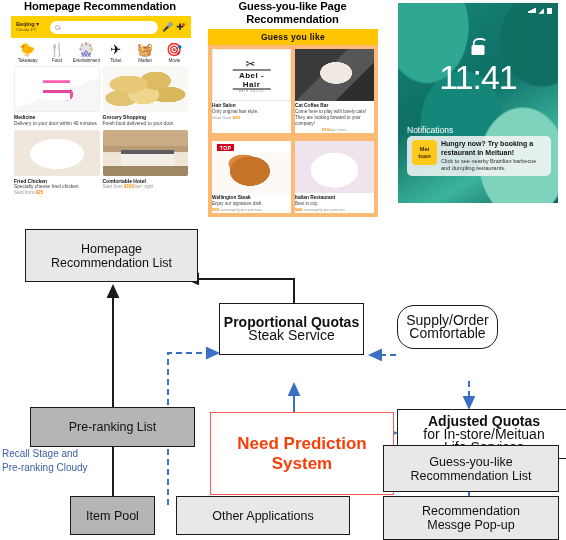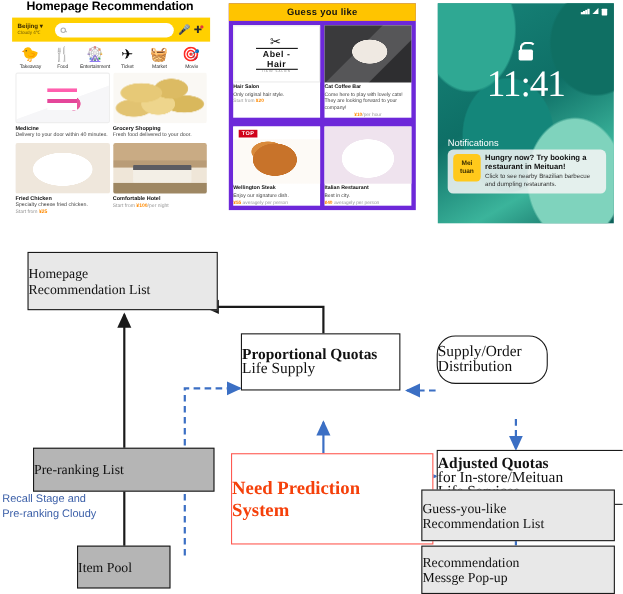--- a/index.html
+++ b/index.html
@@ -67,21 +67,21 @@
       radial-gradient(ellipse at 50% 63%, #e8b055 0 15%, transparent 16%),
       #efe7dc; }
   .img-hotel { background:
       linear-gradient(180deg,#c9ab84 0 34%, #b99c77 35% 48%, #efe6d8 49% 78%, #9e8763 79% 100%);
     position:relative; }
   .img-hotel:after{content:"";position:absolute;left:22%;top:44%;width:62%;height:34%;
       background:linear-gradient(180deg,#5c5c62 0 26%, #f3efe6 27% 100%);border-radius:1px;}
 
   
   #panel-guess { left:200px; top:0; width:185px; }
-  #panel-guess .shot { margin-top:3px; width:170px; margin-left:8px; background:#6d28d9; }
+  #panel-guess .shot { margin-top:3px; width:170px; margin-left:8px; background:#fdba74; }
   .guess-bar { background:#FFC400; text-align:center; font-weight:bold; font-size:8.5px; color:#111; padding:3px 0; letter-spacing:0.3px; }
   .gz { display:flex; gap:4px; padding:4px; }
   .gcell { flex:1; background:#fff; }
   .gimg { width:100%; height:52px; }
   .gttl { font-size:4.8px; font-weight:bold; color:#111; margin-top:2px; line-height:6px; }
   .gsub { font-size:4.6px; color:#444; line-height:6px; }
   .gpr  { font-size:4.4px; color:#999; line-height:6px; }
   .gpr b { color:#FF8A00; }
   .gpr.center { text-align:center; }
 
@@ -118,34 +118,34 @@
         radial-gradient(ellipse at 90% 18%, #0f6f63 0 20%, transparent 21%),
         radial-gradient(ellipse at 40% 60%, #14867a 0 30%, transparent 31%),
         linear-gradient(150deg,#18857a 0%, #0e6f66 45%, #3bb49b 75%, #0c5f59 100%); }
   .statusbar { position:absolute; right:6px; top:4px; display:flex; align-items:center; gap:3px; }
   .sb-sig { display:flex; align-items:flex-end; gap:0.7px; }
   .sb-sig i { display:block; width:1.3px; background:#fff; }
   .sb-wifi { color:#fff; font-size:7px; line-height:7px; }
   .sb-bat { width:5px; height:6px; background:#fff; border-radius:0.5px; }
   .lock { position:absolute; left:50%; top:42px; transform:translateX(-50%); width:13px; height:10px; background:#fff; border-radius:1.5px; }
   .lock:before { content:""; position:absolute; left:1px; top:-7px; width:11px; height:9px; border:2px solid #fff; border-bottom:none; border-radius:6px 6px 0 0; border-right-color:transparent; }
-  .clock { position:absolute; left:0; right:0; top:55px; text-align:center; color:#fff; font-size:34px; font-weight:300; letter-spacing:-1px; font-family:Liberation Serif, serif; }
+  .clock { position:absolute; left:0; right:0; top:55px; text-align:center; color:#fff; font-size:34px; font-weight:300; letter-spacing:-1px; font-family:Liberation Sans, sans-serif; }
   .notif-title { position:absolute; left:9px; top:122px; color:#fff; font-size:8.5px; }
   .notif { position:absolute; left:9px; top:133px; right:7px; background:rgba(245,245,245,0.86); border-radius:5px; padding:4px 5px; display:flex; gap:4px; }
   .notif .badge { width:25px; min-width:25px; height:25px; background:#FFC91B; border-radius:4px; color:#3c2f00; font-size:6px; font-weight:bold; display:flex; flex-direction:column; align-items:center; justify-content:center; line-height:7px; }
   .notif .body .h { font-size:7px; font-weight:bold; color:#111; line-height:8.5px; }
   .notif .body .d { font-size:5.6px; color:#333; line-height:7px; margin-top:1px; }
 
   
   #diagram { position:absolute; left:0; top:225px; width:566px; height:315px; }
   #diagram svg { position:absolute; left:0; top:0; }
 
   .node { position:absolute; border:1.6px solid #1a1a1a; display:flex; flex-direction:column;
-          align-items:flex-start; justify-content:center; text-align:center; color:#111;
-          font-size:12.5px; line-height:14px;font-family:Liberation Serif, serif; }
+          align-items:center; justify-content:center; text-align:center; color:#111;
+          font-size:12.5px; line-height:14px; }
   .node.light { background:#e8e8e8; }
   .node.mid   { background:#b5b5b5; }
   .node.white { background:#ffffff; }
   .node.small { font-size:14px; line-height:13px; }
   .node .b { font-weight:bold; }
   .node.red { border:1.6px solid #ff5a52; background:#ffffff; color:#F5400A; font-weight:bold; font-size:17px; line-height:20px; }
 
   .flowlabel { position:absolute; color:#3B5FA8; font-size:10px; line-height:14px; }
 </style>
 </head>
@@ -218,20 +218,21 @@
         <div class="card">
           <div class="img img-hotel"></div>
           <div class="ttl">Comfortable Hotel</div>
           <div class="price"><span>Start from</span> <b>¥100</b><span>/per night</span></div>
         </div>
       </div>
     </div>
   </div>
 
   <div class="panel" id="panel-guess">
+    <div class="panel-title">Guess-you-like Page Recommendation</div>
     <div class="shot">
       <div class="guess-bar">Guess you like</div>
       <div class="gz">
         <div class="gcell">
           <div class="gimg img-hair">
             <div class="logo">
               <div class="sc">✂</div>
               <div class="nm">Abel - Hair</div>
               <div class="tiny">HAIR  SALON</div>
             </div>
@@ -332,26 +333,26 @@
     <path d="M375,208 L396,208" stroke="#3B6FC4" stroke-width="2" fill="none" marker-end="url(#abl)"></path>
   </svg>
 
   <div class="node light" style="left:25px; top:4px; width:173px; height:53px;">
     <span>Homepage</span>
     <span>Recommendation List</span>
   </div>
 
   <div class="node white small" style="left:219px; top:78px; width:145px; height:52px;">
     <span class="b">Proportional Quotas</span>
-    <span>Life Supply</span>
+    <span>Steak Service</span>
   </div>
 
   <div class="node white small" style="left:397px; top:80px; width:101px; height:44px;border-radius:17px;">
     <span>Supply/Order</span>
-    <span>Distribution</span>
+    <span>Comfortable</span>
   </div>
 
   <div class="node red" style="left:210px; top:187px; width:184px; height:83px;">
     <span>Need Prediction</span>
     <span>System</span>
   </div>
 
   <div class="node white small" style="left:397px; top:184px; width:174px; height:50px;">
     <span class="b">Adjusted Quotas</span>
     <span>for In-store/Meituan</span>
@@ -364,20 +365,23 @@
 
   <div class="node light" style="left:383px; top:220px; width:176px; height:47px;">
     <span>Guess-you-like</span>
     <span>Recommendation List</span>
   </div>
 
   <div class="node mid" style="left:70px; top:271px; width:85px; height:39px;">
     <span>Item Pool</span>
   </div>
 
+  <div class="node light" style="left:176px; top:271px; width:174px; height:39px;">
+    <span>Other Applications</span>
+  </div>
 
   <div class="node light" style="left:383px; top:271px; width:176px; height:44px;">
     <span>Recommendation</span>
     <span>Messge Pop-up</span>
   </div>
 
   <div class="flowlabel" style="left:2px; top:222px;">
     <div>Recall Stage and</div>
     <div>Pre-ranking Cloudy</div>
   </div>

